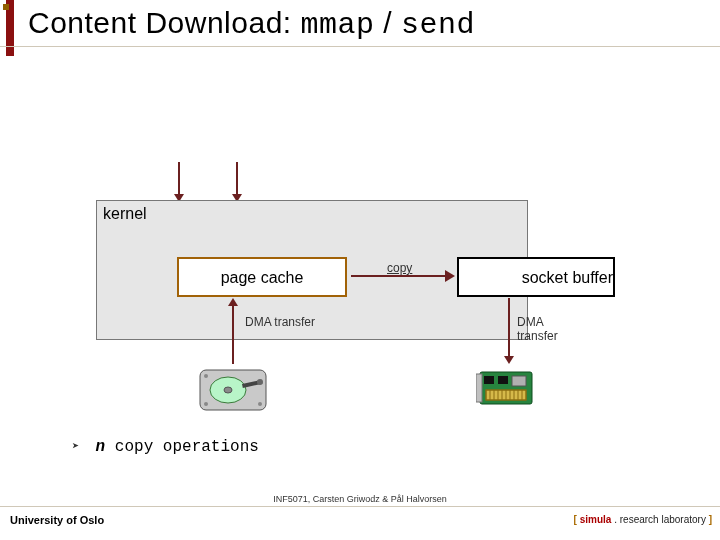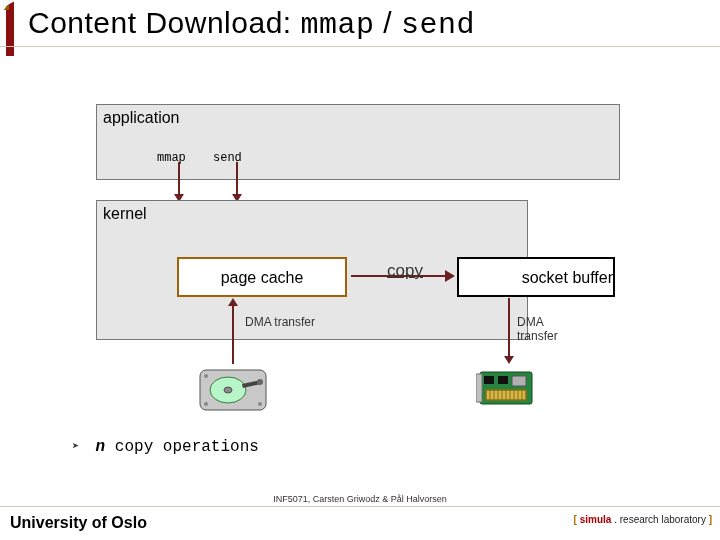--- a/index.html
+++ b/index.html
@@ -1,17 +1,17 @@
 <!DOCTYPE html>
 <html><head>
 <meta charset="utf-8">
 <style>
   * { box-sizing: border-box; margin: 0; padding: 0; }
   html, body { width: 720px; height: 540px; font-family: Verdana, Geneva, sans-serif; background: #fff; color: #000; }
-  .slide { position: relative; width: 720px; height: 540px; overflow: hidden; border-radius: 22px; }
+  .slide { position: relative; width: 720px; height: 540px; overflow: hidden; }
 
   
   .accent { position: absolute; left: 6px; top: 0; width: 8px; height: 56px; background: #8a1010; }
   .accent-sq { position: absolute; left: 3px; top: 4px; width: 6px; height: 6px; background: #915f00; }
 
   .title { position: absolute; left: 28px; top: 6px; font-size: 30px; font-family: "Trebuchet MS", Arial, sans-serif; letter-spacing: 0.5px; }
   .title-rule { position: absolute; left: 0; top: 46px; width: 720px; height: 1px; background: #d0c8b8; }
   .mono { font-family: "Courier New", monospace; }
 
   
@@ -29,64 +29,59 @@
   .socket { position: absolute; left: 360px; top: 56px; width: 158px; height: 40px; border: 2px solid #000; background: #fff; text-align: right; line-height: 38px; font-size: 16px; font-family: "Trebuchet MS", Arial, sans-serif; }
 
   
   .sc-arrow { position: absolute; width: 2px; }
   .sc-arrow .shaft { position: absolute; left: 0; width: 2px; background: #6b2020; }
   .sc-arrow .head { position: absolute; left: -4px; width: 0; height: 0; border-left: 5px solid transparent; border-right: 5px solid transparent; border-top: 8px solid #6b2020; }
 
   .copy-arrow { position: absolute; }
   .copy-arrow .shaft { position: absolute; height: 2px; background: #6b2020; }
   .copy-arrow .head { position: absolute; width: 0; height: 0; border-top: 6px solid transparent; border-bottom: 6px solid transparent; border-left: 10px solid #6b2020; }
-  .copy-label { position: absolute; font-size: 17px; color: #333; text-decoration: underline; }
+  .copy-label { position: absolute; font-size: 12px; color: #333; text-decoration: underline; }
 
   
   .dma-arrow { position: absolute; width: 2px; }
   .dma-arrow .shaft-up, .dma-arrow .shaft-down { position: absolute; left: 0; width: 2px; background: #6b2020; }
   .dma-arrow .head-up { position: absolute; left: -4px; width: 0; height: 0; border-left: 5px solid transparent; border-right: 5px solid transparent; border-bottom: 8px solid #6b2020; }
   .dma-arrow .head-down { position: absolute; left: -4px; width: 0; height: 0; border-left: 5px solid transparent; border-right: 5px solid transparent; border-top: 8px solid #6b2020; }
   .dma-label { position: absolute; font-size: 12px; color: #333; }
 
   
   .hdd { position: absolute; left: 194px; top: 360px; width: 80px; height: 58px; }
   .nic { position: absolute; left: 476px; top: 366px; width: 70px; height: 46px; }
 
   
   .bullets { position: absolute; left: 72px; top: 438px; font-size: 16px; font-family: "Trebuchet MS", Arial, sans-serif; }
   .bullets li { list-style: none; margin-bottom: 6px; font-family: Liberation Mono, monospace; }
   .bullet-ico { display: inline-block; width: 14px; color: #333; font-size: 12px; vertical-align: 1px; }
   .bi { font-weight: bold; font-style: italic; }
 
   
   .footer-rule { position: absolute; left: 0; top: 506px; width: 720px; height: 1px; background: #d0c8b8; }
-  .uoo { position: absolute; left: 10px; top: 514px; font-size: 16px; font-weight: bold; font-family: "Trebuchet MS", Arial, sans-serif; }
+  .uoo { position: absolute; left: 10px; top: 514px; font-size: 11px; font-weight: bold; font-family: "Trebuchet MS", Arial, sans-serif; }
   .course { position: absolute; left: 0; width: 720px; top: 494px; text-align: center; font-size: 9px; color: #333; font-family: "Trebuchet MS", Arial, sans-serif; }
   .simula { position: absolute; right: 8px; top: 514px; font-size: 10px; font-family: Arial, sans-serif; color: #222; }
   .simula .red { color: #a00; font-weight: bold; }
   .simula .b { color: #a96a00; font-weight: bold; }
 </style>
 </head>
 <body>
 <div class="slide">
 
   <div class="accent"></div>
   <div class="accent-sq"></div>
 
   <div class="title">
     <span>Content Download: </span><span class="mono">mmap</span><span> / </span><span class="mono">send</span>
   </div>
   <div class="title-rule"></div>
 
-  <div class="app-box">
-    <div class="app-label">application</div>
-    <div class="syscall mmap">mmap</div>
-    <div class="syscall send">send</div>
-  </div>
 
   <div class="sc-arrow" style="left:178px; top:162px;">
     <div class="shaft" style="top:0; height:32px;"></div>
     <div class="head" style="top:32px;"></div>
   </div>
   <div class="sc-arrow" style="left:236px; top:162px;">
     <div class="shaft" style="top:0; height:32px;"></div>
     <div class="head" style="top:32px;"></div>
   </div>
 

